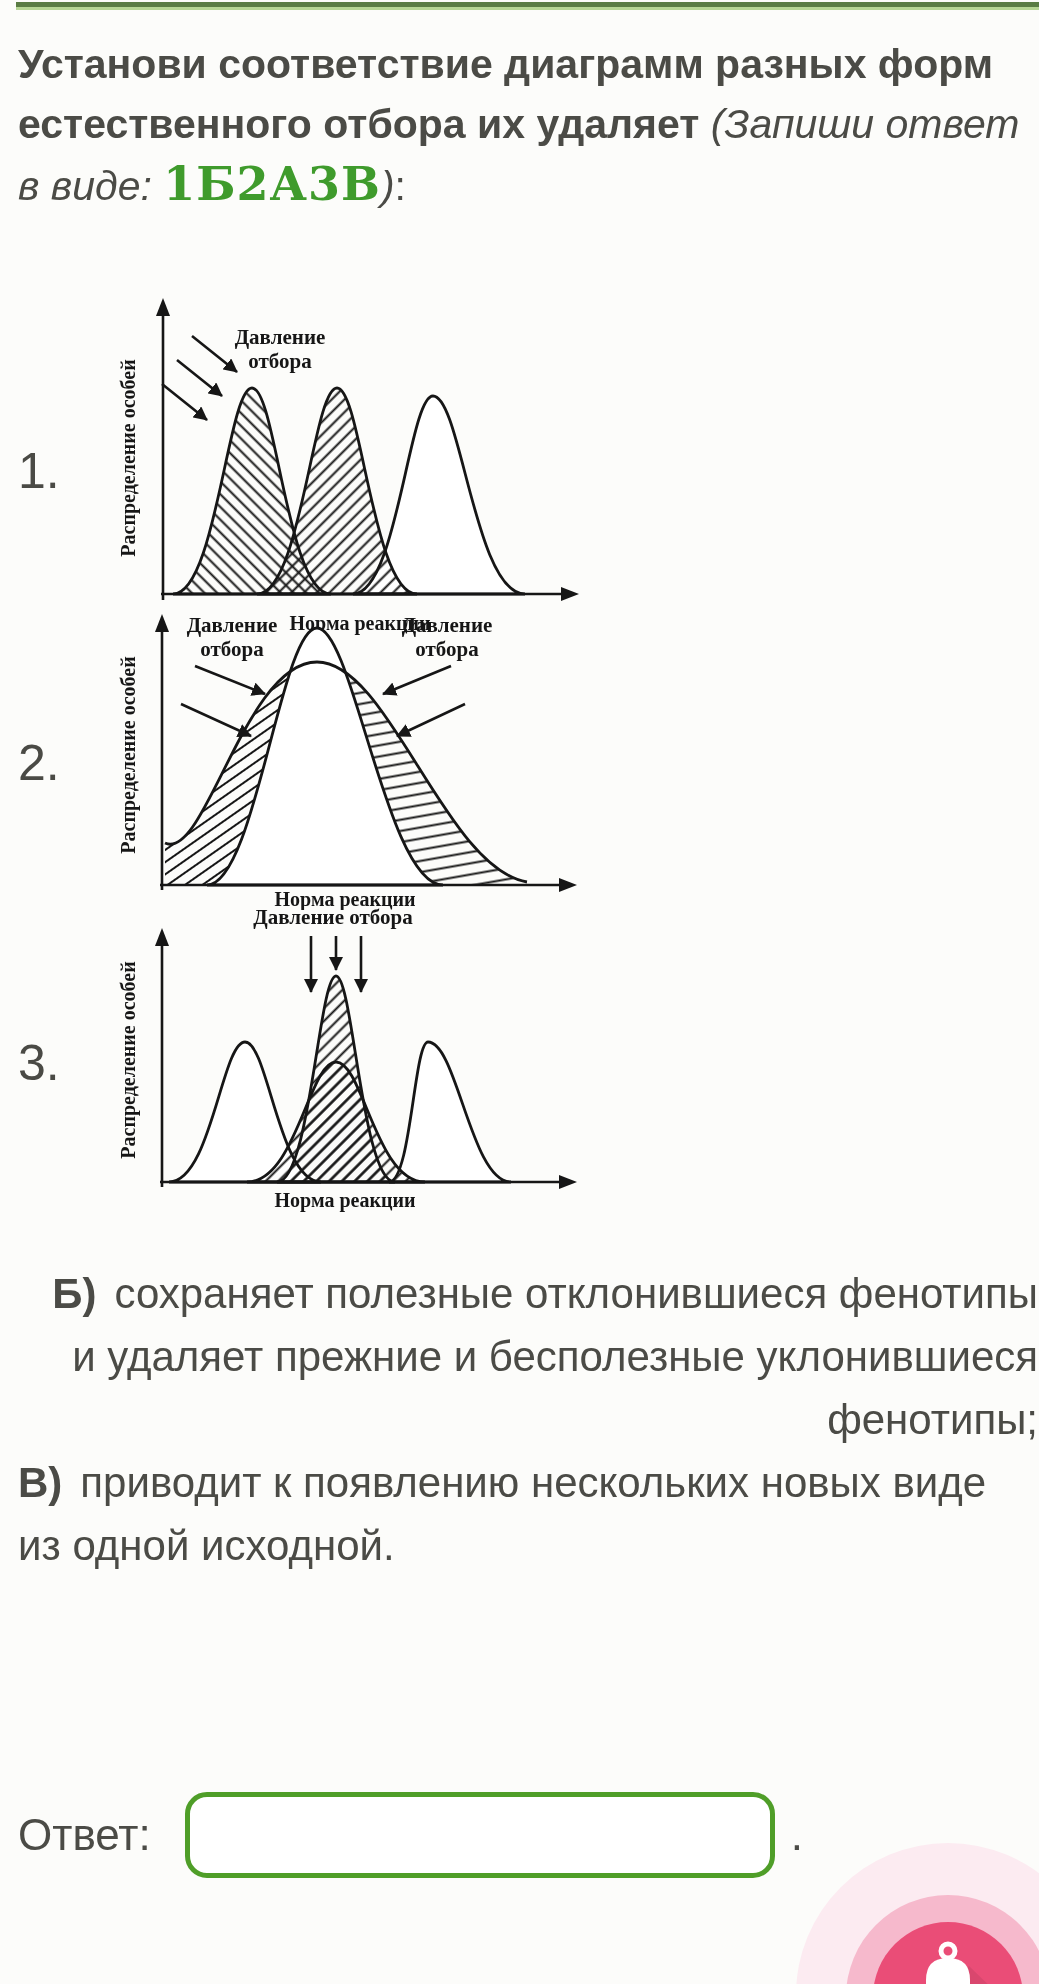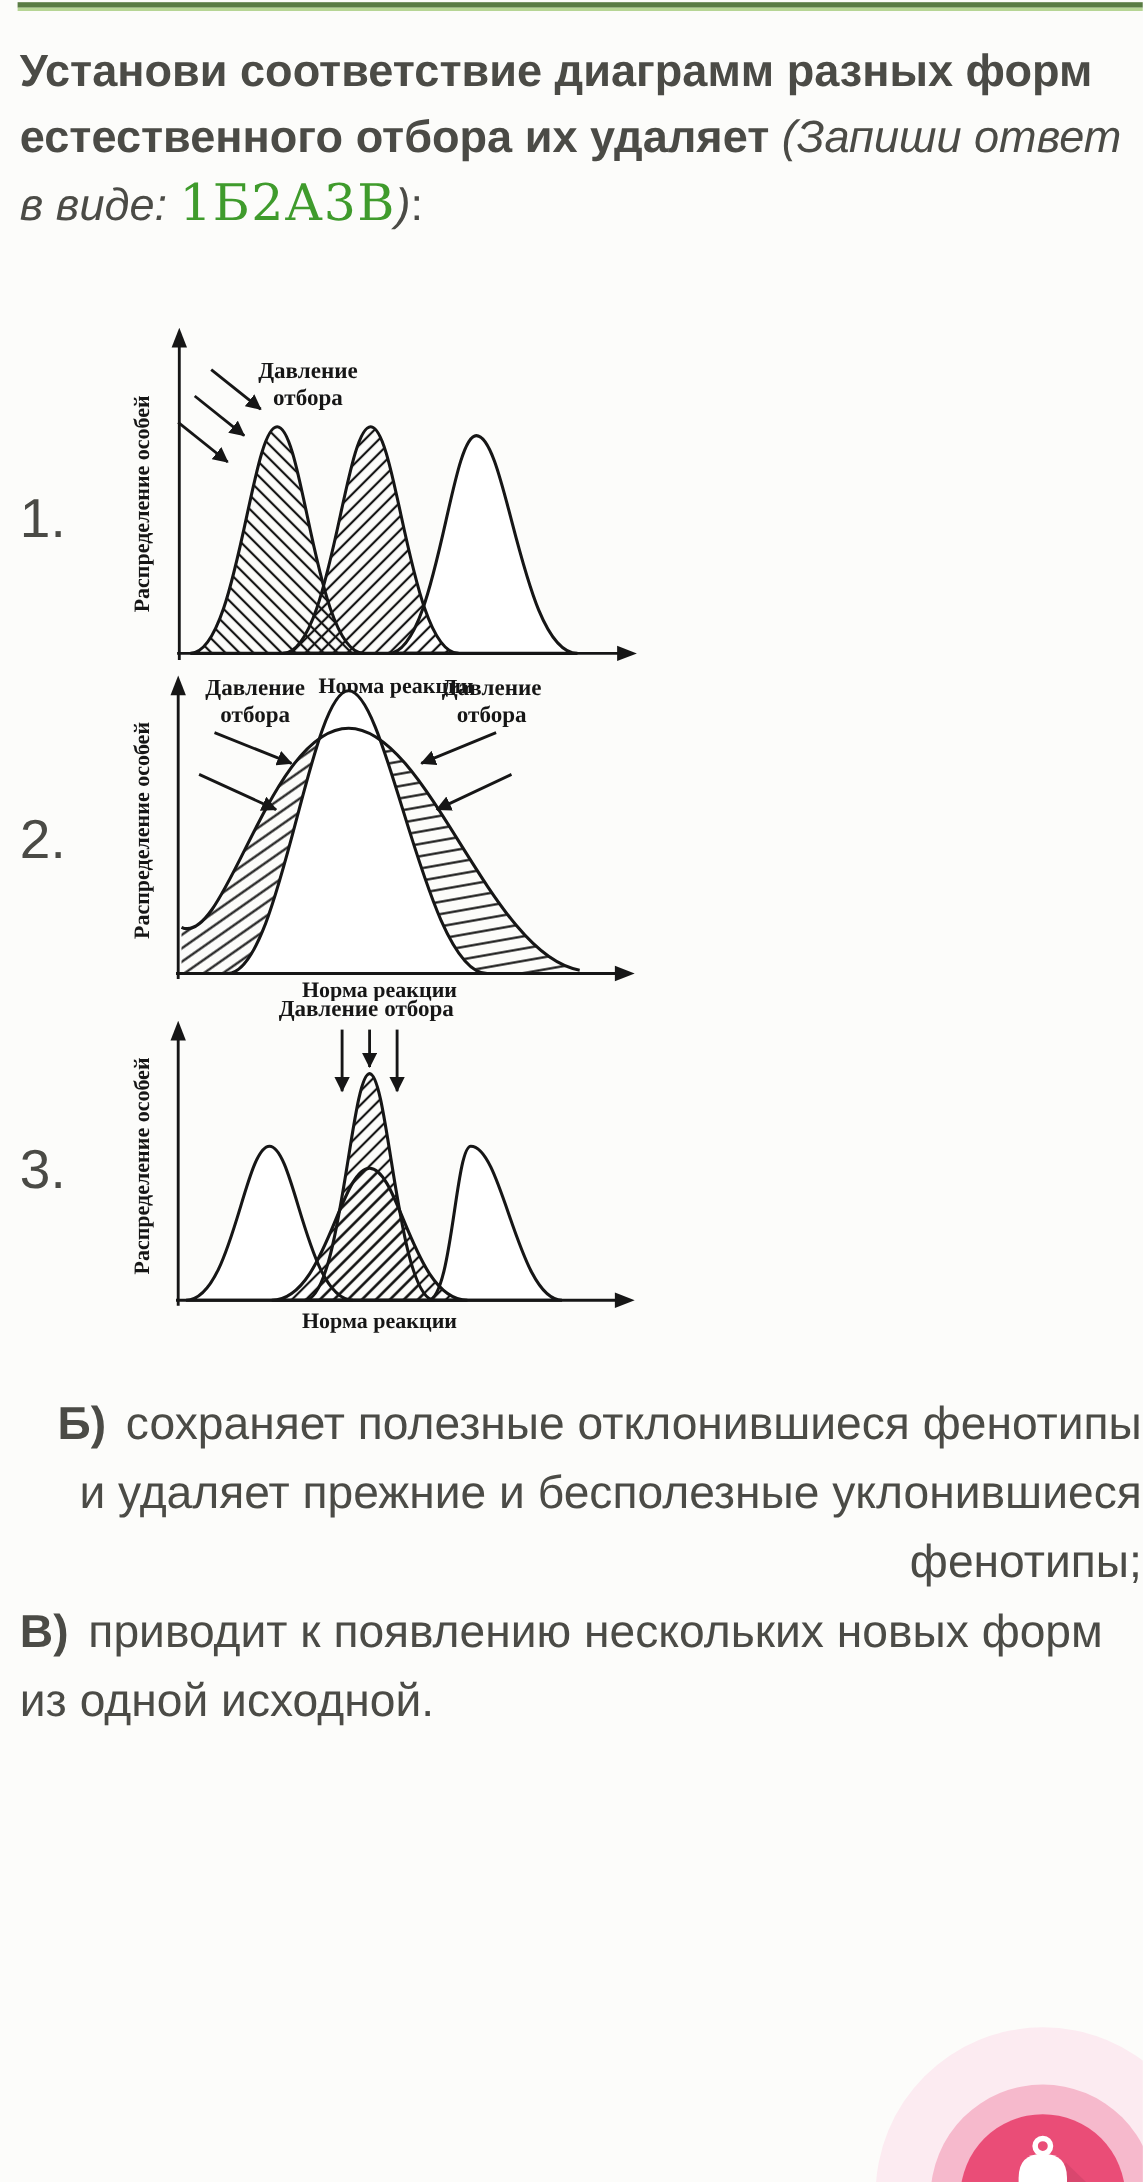--- a/index.html
+++ b/index.html
@@ -9,21 +9,21 @@
     font-family:"Liberation Sans","DejaVu Sans",sans-serif;
   }
   
   .topbar-dark{position:absolute;left:16px;right:0;top:2px;height:5px;background:#5a7c44;}
   .topbar-light{position:absolute;left:16px;right:0;top:7px;height:3px;background:#b6d594;}
 
   
   .title{position:absolute;left:18px;top:34px;max-width:1012px;
          font-size:41px;line-height:60px;font-weight:700;color:#4b4b46;}
   .title .it{font-style:italic;font-weight:400;}
-  .title .code{font-family:"DejaVu Serif","Liberation Serif",serif;font-weight:400;
+  .title .code{font-family:"DejaVu Serif","Liberation Serif",serif;font-weight:700;
                font-size:46px;color:#3f9b2c;letter-spacing:1px;}
   .title .colon{font-weight:400;}
 
   
   .fignum{position:absolute;left:18px;font-size:50px;line-height:50px;color:#4a4a45;}
   #num1{top:446px;} #num2{top:738px;} #num3{top:1038px;}
 
   .figsvg{position:absolute;left:95px;}
   #fig1{top:248px;} #fig2{top:600px;} #fig3{top:900px;}
 
@@ -163,24 +163,29 @@
       <text class="axlbl" x="250" y="307" text-anchor="middle">Норма реакции</text>
       <text class="figlbl" x="238" y="24" text-anchor="middle">Давление отбора</text>
     </g>
   </svg>
 
   <div class="options">
     <div class="opt-b">
       <span class="opt-letter">Б)</span><span>сохраняет полезные отклонившиеся фенотипы и удаляет прежние и бесполезные уклонившиеся фенотипы;</span>
     </div>
     <div class="opt-c">
-      <span class="opt-letter">В)</span><span>приводит к появлению нескольких новых форм из одной исходной.</span>
+      <span class="opt-letter">В)</span><span>приводит к появлению нескольких новых виде из одной исходной.</span>
     </div>
   </div>
 
+  <div class="answer-row">
+    <span class="answer-label">Ответ:</span>
+    <input class="answer-input" type="text" value="" style="">
+    <span class="answer-period">.</span>
+  </div>
 
   <div class="fab-glow"></div>
   <div class="fab-ring"></div>
   <button class="fab">
     <svg width="150" height="150" viewBox="0 0 150 150">
       <polygon points="96,44 150,96 150,150 74,150 52,84" fill="#000000" opacity="0.07"></polygon>
       <circle cx="75" cy="29" r="7" fill="none" stroke="#ffffff" stroke-width="5"></circle>
       <path d="M53,150 L53,58 Q53,36 75,36 Q97,36 97,58 L97,150 Z" fill="#ffffff"></path>
     </svg>
   </button>

